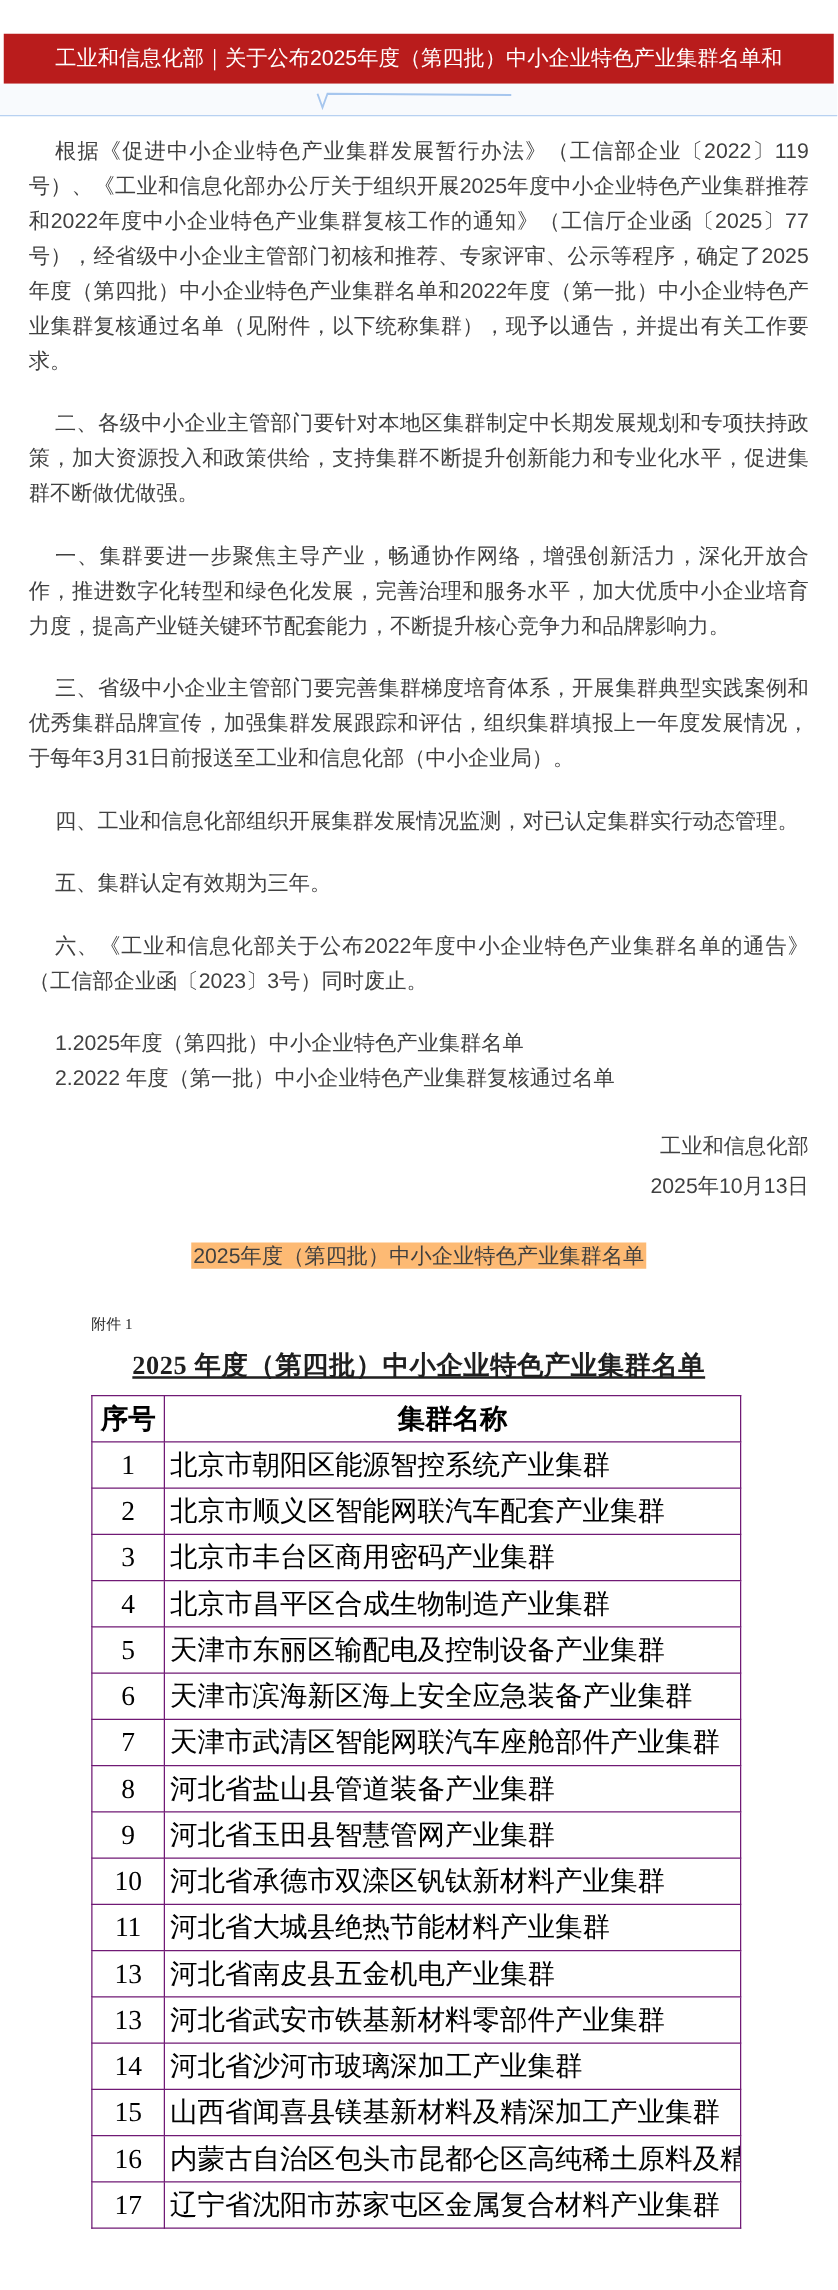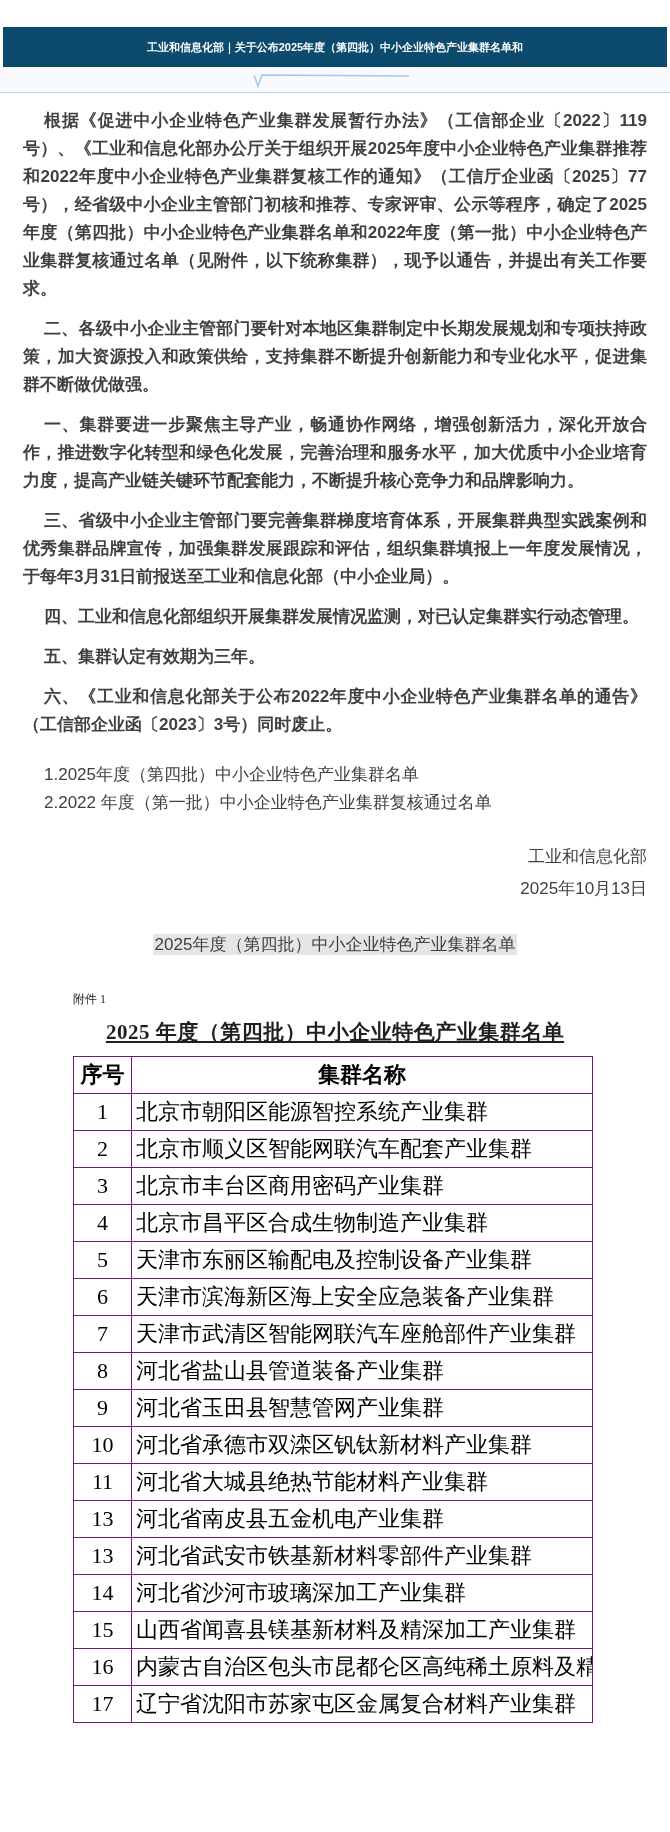--- a/index.html
+++ b/index.html
@@ -1,39 +1,39 @@
 <!DOCTYPE html>
 <html><head>
 <meta charset="utf-8">
 <style>
   html,body{margin:0;padding:0;}
   body{
     width:670px;height:1832px;overflow:hidden;background:#ffffff;
     font-family:"Liberation Sans",sans-serif;
   }
   .banner{
-    margin:27px 3px 0;background:#0c4a6e;color:#ffffff;
-    font-weight:bold;font-size:11px;line-height:28px;
+    margin:27px 3px 0;background:#b91c1c;color:#ffffff;
+    font-weight:normal;font-size:17px;line-height:28px;
     text-align:center;padding:6px 8px;
   }
   .strip{
     height:25px;background:#f8fafd;border-bottom:1px solid #b8d1f1;
     position:relative;
   }
   .strip svg{position:absolute;left:252px;top:6px;}
   .content{
     padding:0 23px;color:#404040;font-size:17px;line-height:28px;
     text-align:justify;
   }
-  .content p{margin:12px 0;text-indent:21px;font-weight:bold;}
+  .content p{margin:22px 0;text-indent:21px;}
   .content p.first{margin-top:14px;}
   .attach-block{margin:22px 0;padding-left:21px;}
   .signature{text-align:right;margin-top:24px;line-height:32px;}
   .yellow-wrap{text-align:center;margin-top:26px;text-indent:0;}
-  .hl{background:#e5e5e5;padding:1px 2px;color:#3f3f3f;}
+  .hl{background:#fdba74;padding:1px 2px;color:#3f3f3f;}
   .doc{margin-top:32px;font-family:"Liberation Serif",serif;color:#1f1f1f;}
   .doc-label{margin-left:73px;font-size:12px;}
   .doc-title{text-align:center;font-weight:bold;font-size:21px;margin-top:10px;letter-spacing:0.5px;text-decoration:underline;}
   table.cluster{
     border-collapse:collapse;margin:10px 0 0 73px;width:520px;table-layout:fixed;
   }
   table.cluster th,table.cluster td{
     border:1px solid #701a75;font-size:22px;color:#000000;
   }
   table.cluster th{height:34px;font-weight:bold;text-align:center;}

